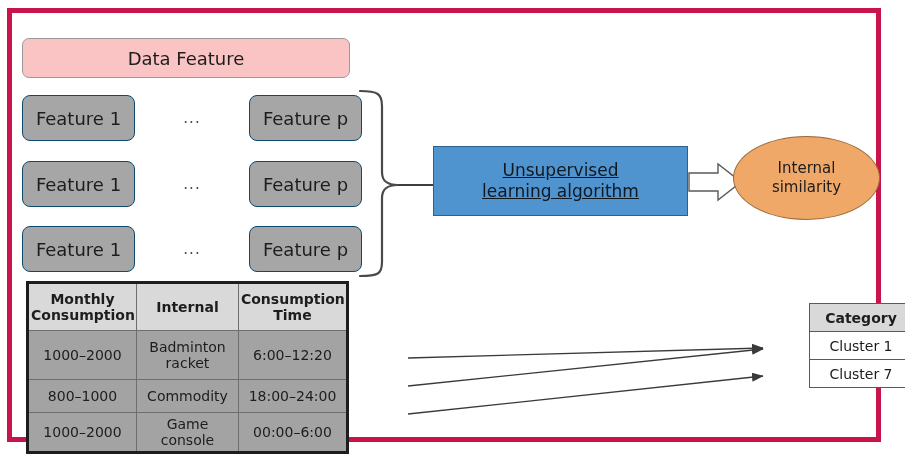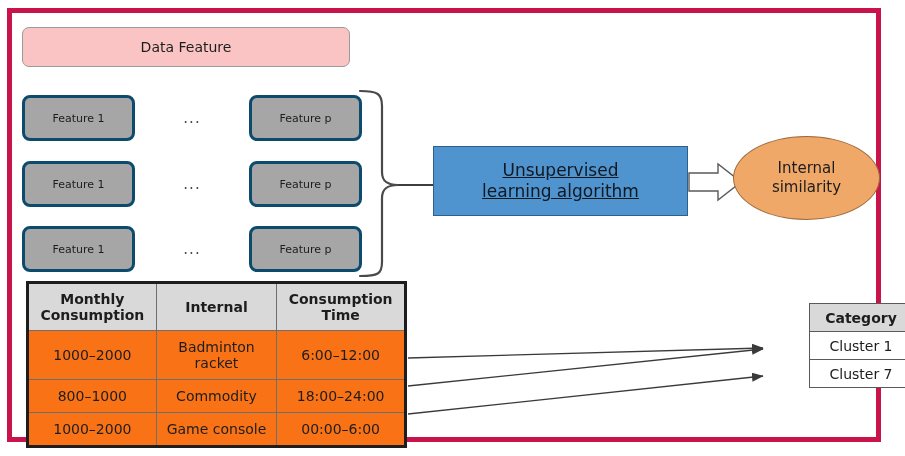--- a/index.html
+++ b/index.html
@@ -23,52 +23,52 @@
     width: 874px;
     height: 434px;
     border: 5px solid #c8144b;
     box-sizing: border-box;
     background: #ffffff;
   }
   
   #data-feature {
     position: absolute;
     left: 22px;
-    top: 27px;
+    top: 38px;
     width: 328px;
     height: 40px;
     background: #fac4c4;
     border: 1px solid #9a9a9a;
     border-radius: 7px;
     display: flex;
     align-items: center;
     justify-content: center;
-    font-size: 14px;
+    font-size: 18px;
     color: #1d1d1d;
     box-sizing: border-box;
   }
   
   .feature-row {
     position: absolute;
     left: 22px;
     width: 340px;
     height: 46px;
     display: flex;
     align-items: center;
   }
   .feature-box {
     width: 113px;
     height: 46px;
     background: #a6a6a6;
-    border: 3px solid #0c4a6e;
+    border: 1px solid #0c4a6e;
     border-radius: 8px;
     display: flex;
     align-items: center;
     justify-content: center;
-    font-size: 11px;
+    font-size: 18px;
     color: #1d1d1d;
     box-sizing: border-box;
   }
   .feature-gap {
     flex: 1;
     text-align: center;
     font-size: 15px;
     color: #4a4a4a;
     letter-spacing: 1px;
   }
@@ -124,24 +124,24 @@
     font-size: 15px;
     line-height: 1.3;
     color: #1d1d1d;
     box-sizing: border-box;
   }
   
   #data-table {
     position: absolute;
     left: 26px;
     top: 281px;
-    width: 381px;
+    width: 323px;
     border-collapse: collapse;
     border: 3px solid #1d1d1d;
-    background: #f97316;
+    background: #a3a3a3;
     table-layout: fixed;
   }
   #data-table th, #data-table td {
     border: 1px solid #6e6e6e;
     text-align: center;
     color: #1d1d1d;
     padding: 3px 2px;
   }
   #data-table th {
     background: #d9d9d9;
@@ -268,21 +268,21 @@
         </th>
       </tr>
     </thead>
     <tbody>
       <tr class="tall">
         <td>1000–2000</td>
         <td>
           <div>Badminton</div>
           <div>racket</div>
         </td>
-        <td>6:00–12:00</td>
+        <td>6:00–12:20</td>
       </tr>
       <tr>
         <td>800–1000</td>
         <td>Commodity</td>
         <td>18:00–24:00</td>
       </tr>
       <tr>
         <td>1000–2000</td>
         <td>Game console</td>
         <td>00:00–6:00</td>

